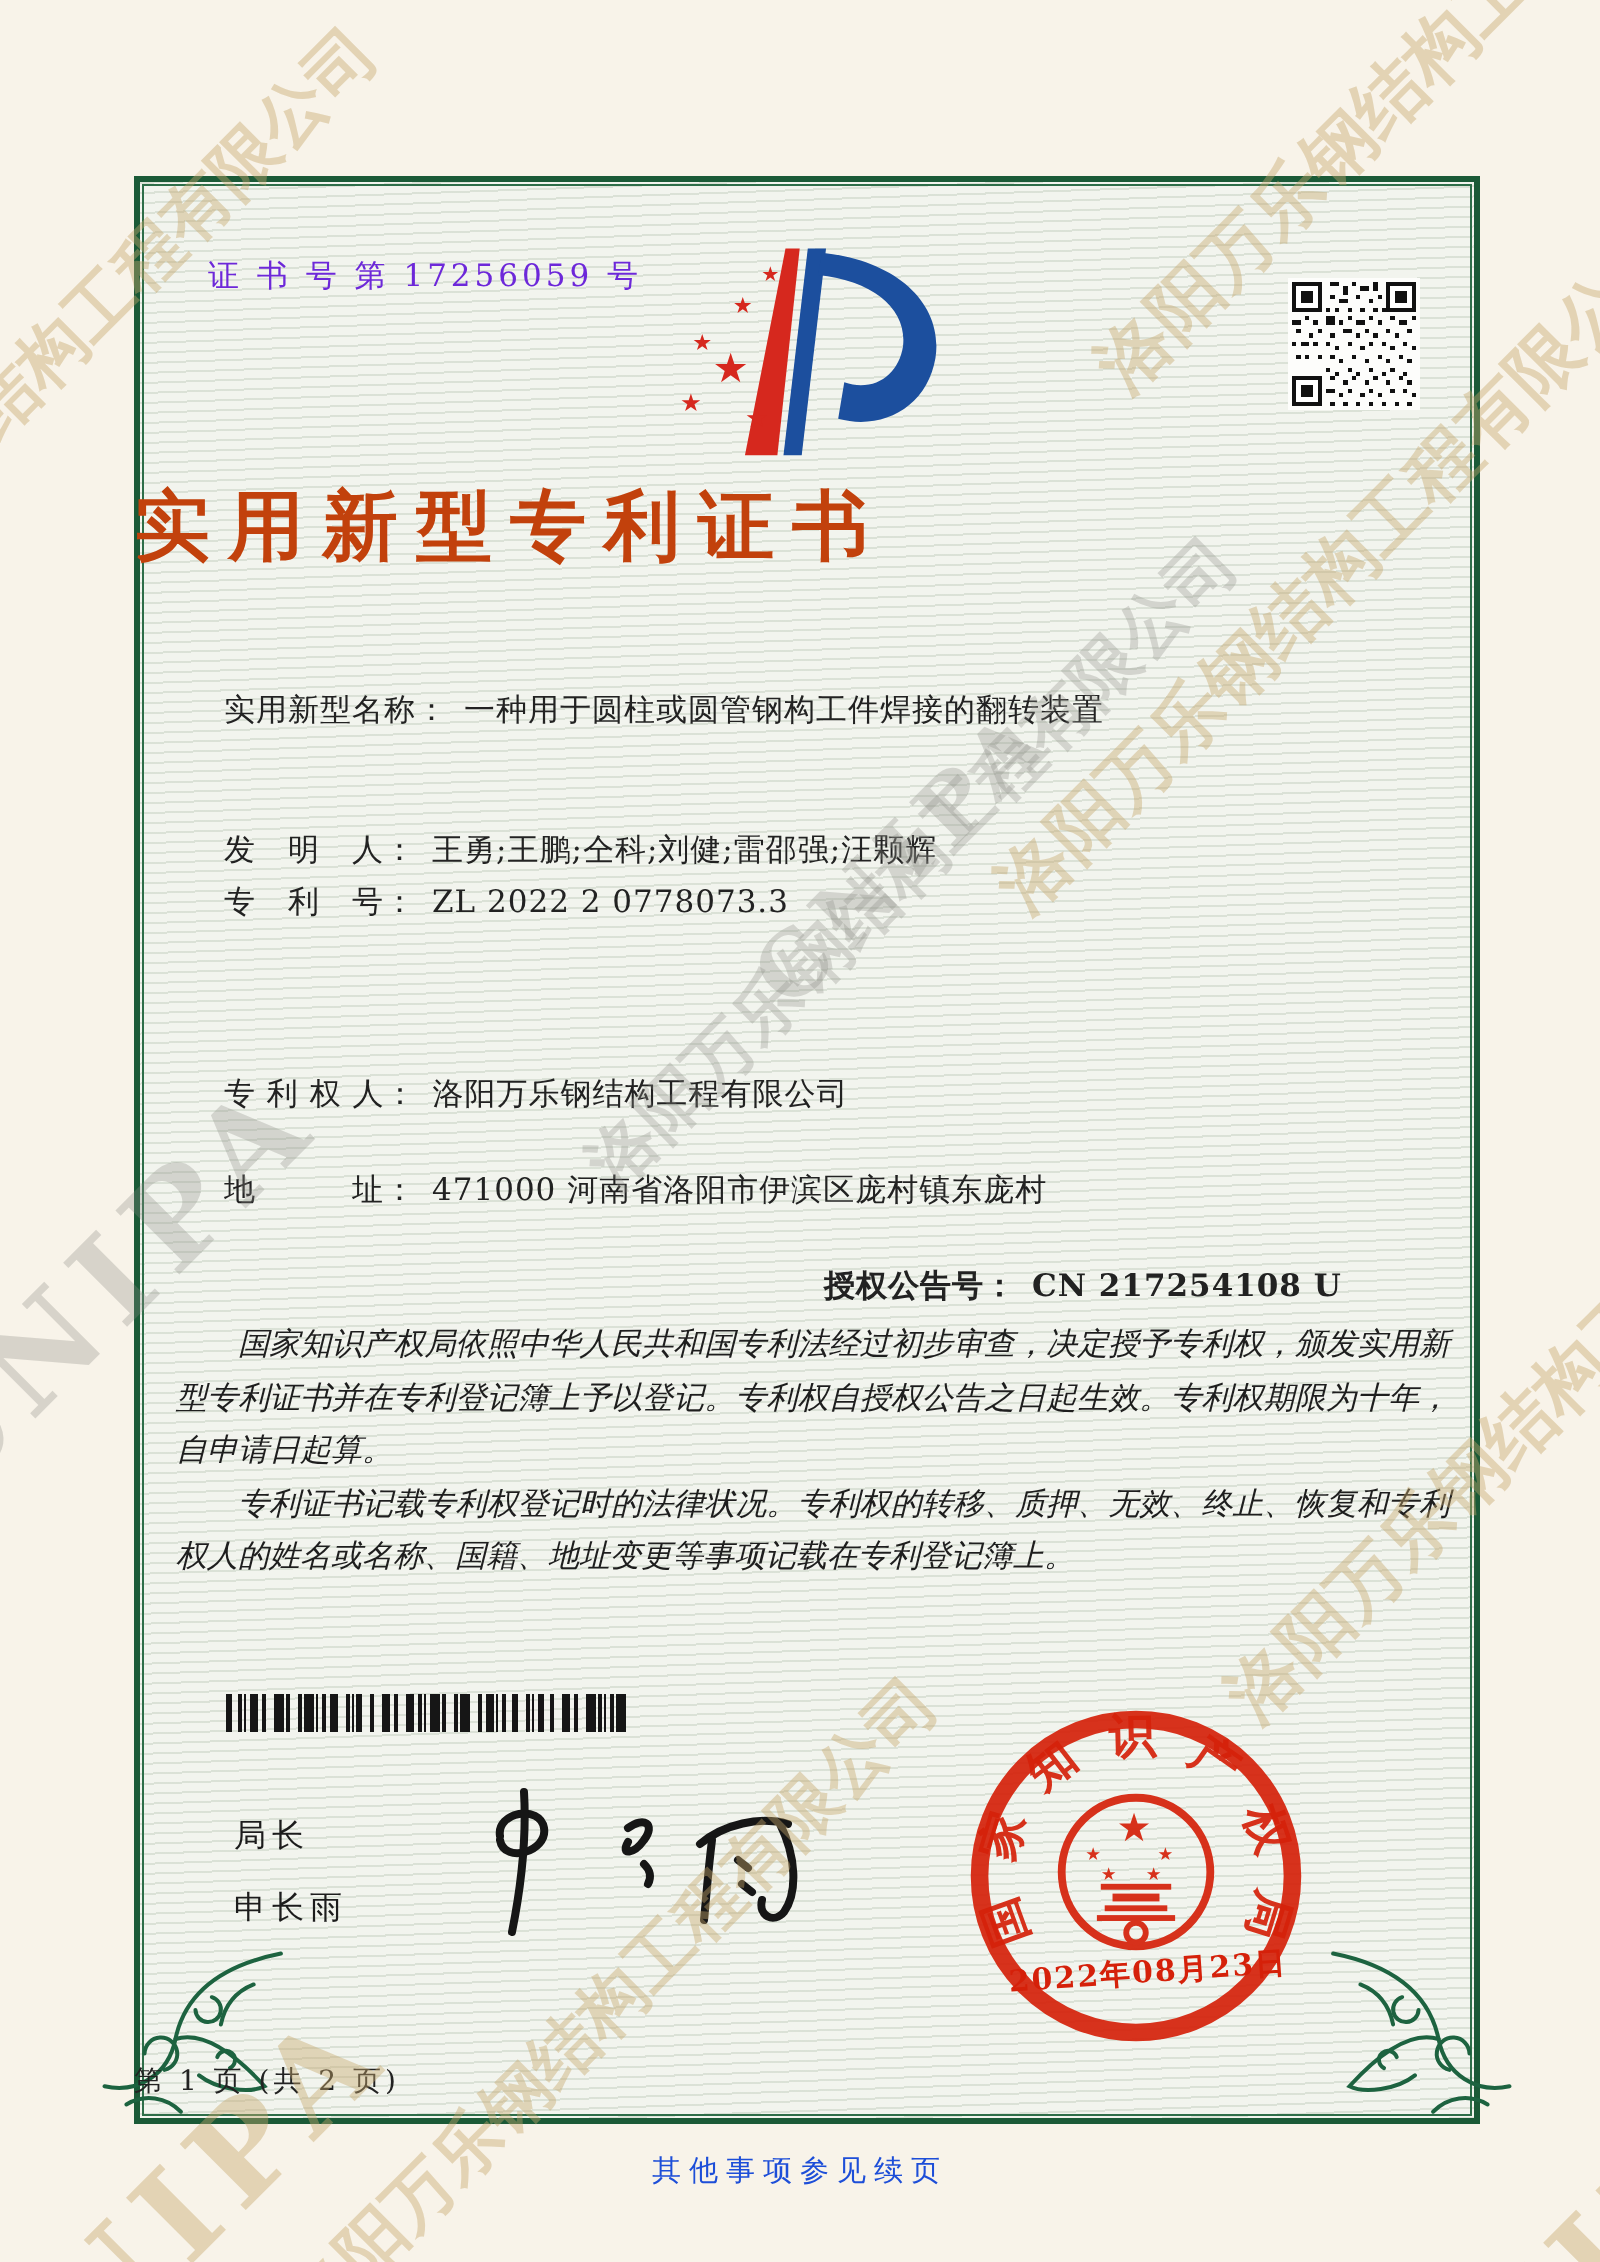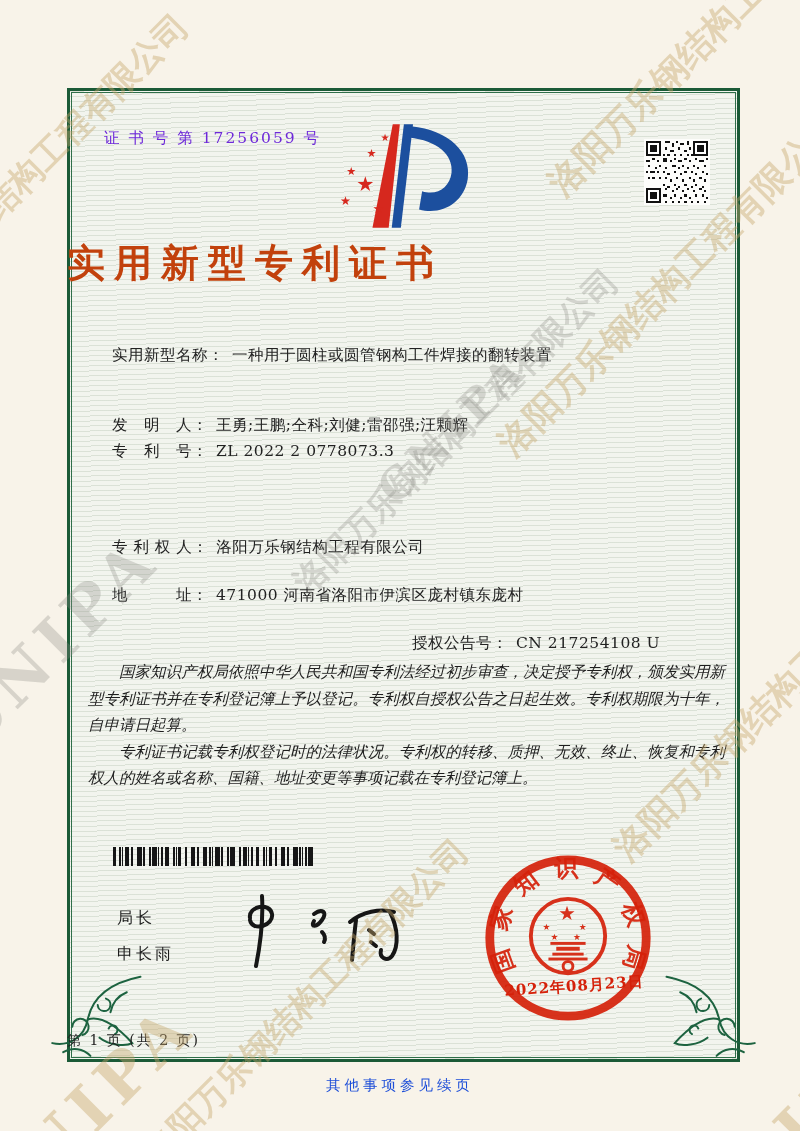--- a/index.html
+++ b/index.html
@@ -119,21 +119,21 @@
   </div>
   <div class="abs row z3" style="top:441px;">
     <span class="lbl">专　利　号：</span><span>ZL 2022 2 0778073.3</span>
   </div>
   <div class="abs row z3" style="top:537px;">
     <span class="lbl">专 利 权 人：</span><span>洛阳万乐钢结构工程有限公司</span>
   </div>
   <div class="abs row z3" style="top:585px;">
     <span class="lbl">地　　　址：</span><span>471000 河南省洛阳市伊滨区庞村镇东庞村</span>
   </div>
-  <div class="abs row z3" style="left:412px; top:633px;">
+  <div class="abs row z3" style="left:412px; top:633px;font-weight:bold;">
     <span class="lbl">授权公告号：</span><span>CN 217254108 U</span>
   </div>
 
   <div class="abs paras z3">
     <p>国家知识产权局依照中华人民共和国专利法经过初步审查，决定授予专利权，颁发实用新型专利证书并在专利登记簿上予以登记。专利权自授权公告之日起生效。专利权期限为十年，自申请日起算。</p>
     <p>专利证书记载专利权登记时的法律状况。专利权的转移、质押、无效、终止、恢复和专利权人的姓名或名称、国籍、地址变更等事项记载在专利登记簿上。</p>
   </div>
 
   <div class="abs barcode z3"></div>
 

